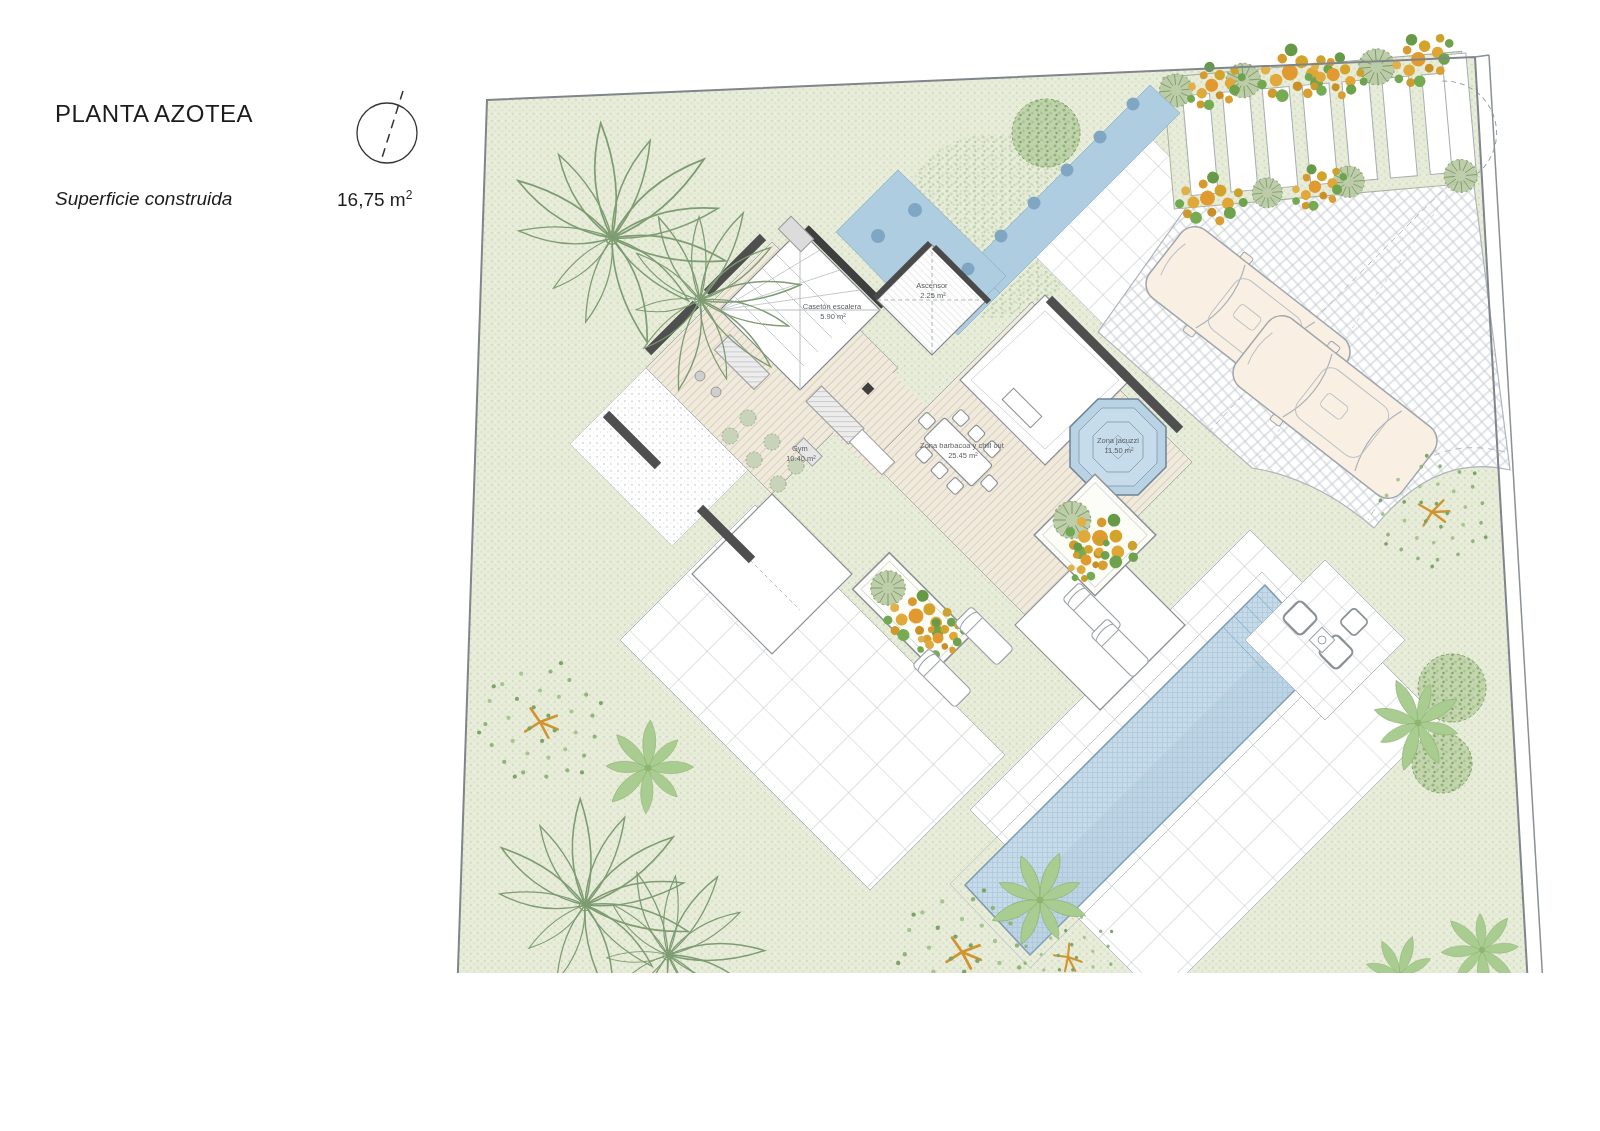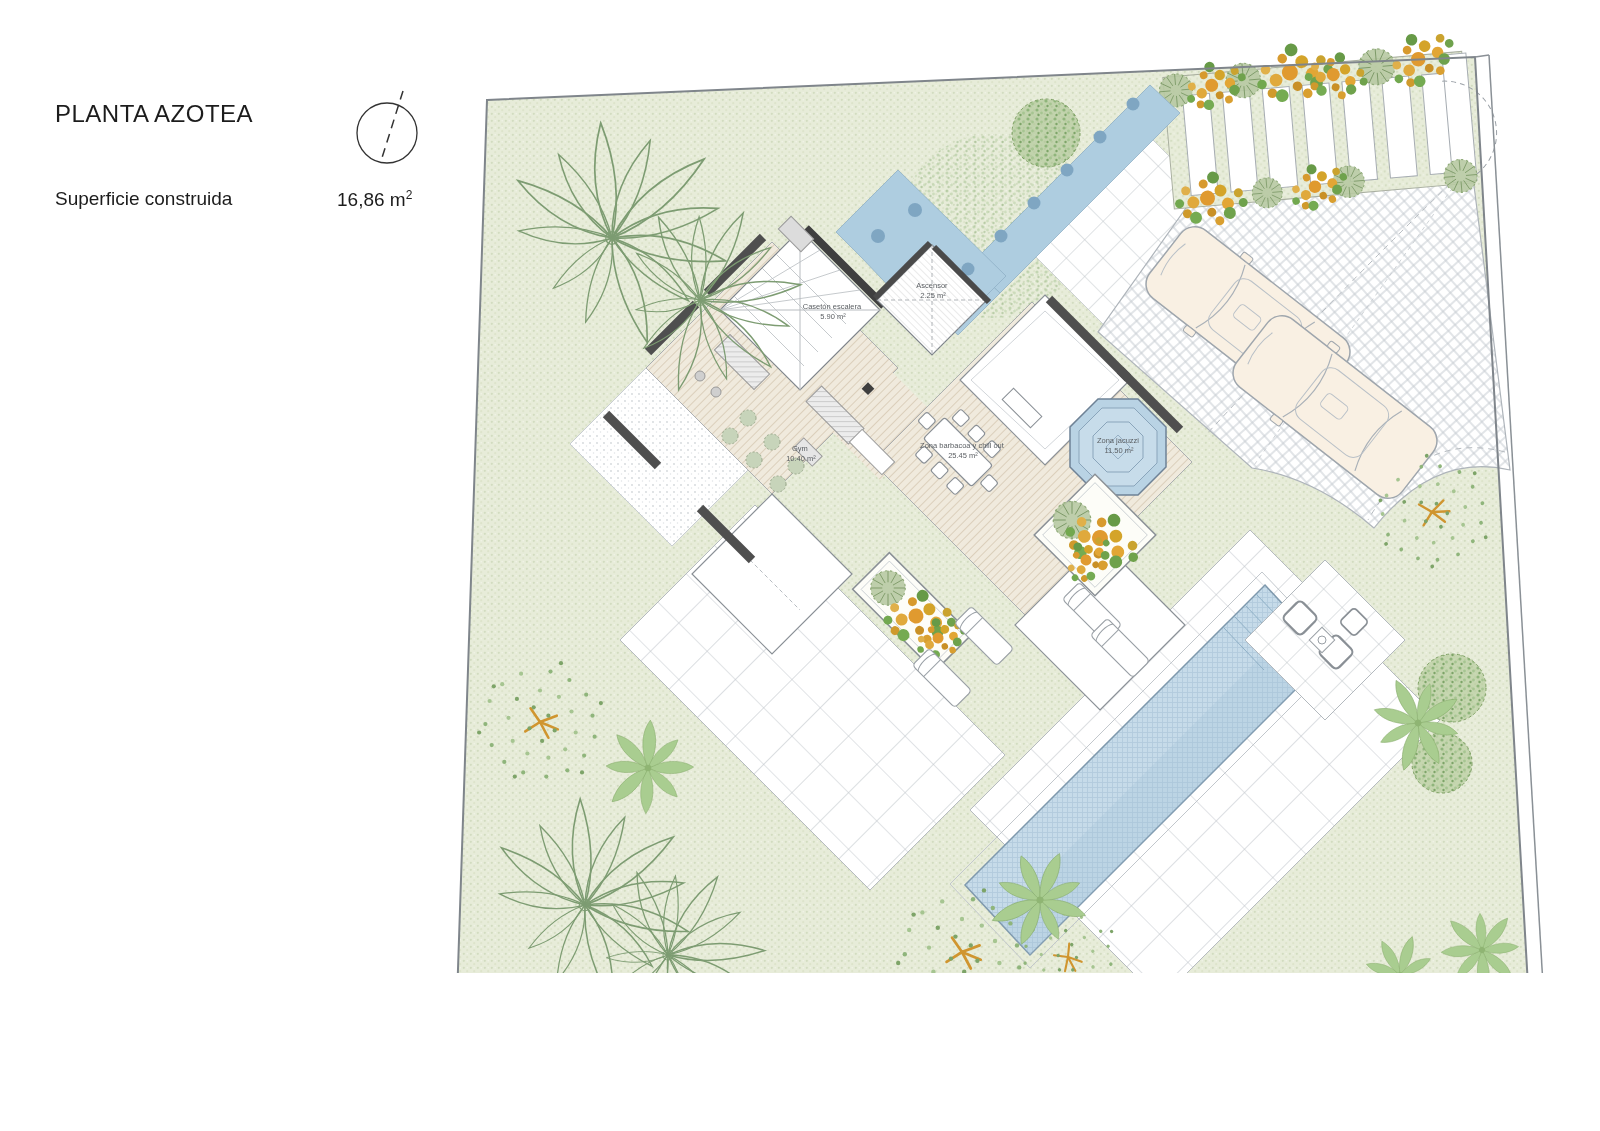--- a/index.html
+++ b/index.html
@@ -1,33 +1,33 @@
 <!DOCTYPE html>
 <html><head>
 <meta charset="utf-8">
 <style>
   html,body{margin:0;padding:0;background:#ffffff;}
   #page{position:relative;width:1600px;height:973px;background:#ffffff;overflow:hidden;
         font-family:"Liberation Sans",sans-serif;color:#1c1c1c;}
   #hdr-title{position:absolute;left:55px;top:100px;font-size:24px;letter-spacing:.5px;}
-  #hdr-area-label{position:absolute;left:55px;top:188px;font-size:19px;}
+  #hdr-area-label{position:absolute;left:55px;top:188px;font-size:19px;font-style:italic;}
   #hdr-area-value{position:absolute;left:337px;top:188px;font-size:19px;}
   #hdr-area-value sup{font-size:12px;}
   #north{position:absolute;left:345px;top:85px;}
   #plan-svg{position:absolute;left:0;top:0;}
   text.rlabel{font-size:7.5px;fill:#5a5e62;text-anchor:middle;font-family:"Liberation Sans",sans-serif;}
 </style>
 </head>
 <body>
 
 <div id="page">
 
   <div id="hdr-title">PLANTA AZOTEA</div>
   <div id="hdr-area-label">Superficie construida</div>
-  <div id="hdr-area-value"><span>16,86 m</span><sup>2</sup></div>
+  <div id="hdr-area-value"><span>16,75 m</span><sup>2</sup></div>
 
   <svg id="north" width="92" height="92" viewBox="0 0 92 92">
     <circle cx="42" cy="48" r="30" fill="none" stroke="#333" stroke-width="1.3"></circle>
     <line x1="58" y1="6" x2="36" y2="76" stroke="#333" stroke-width="1.5" stroke-dasharray="9,6"></line>
   </svg>
 
   <svg id="plan-svg" width="1600" height="1131" viewBox="0 0 1600 1131">
     <defs>
       <pattern id="patGarden" width="7" height="7" patternUnits="userSpaceOnUse">
         <rect width="7" height="7" fill="#e7ecd9"></rect>

